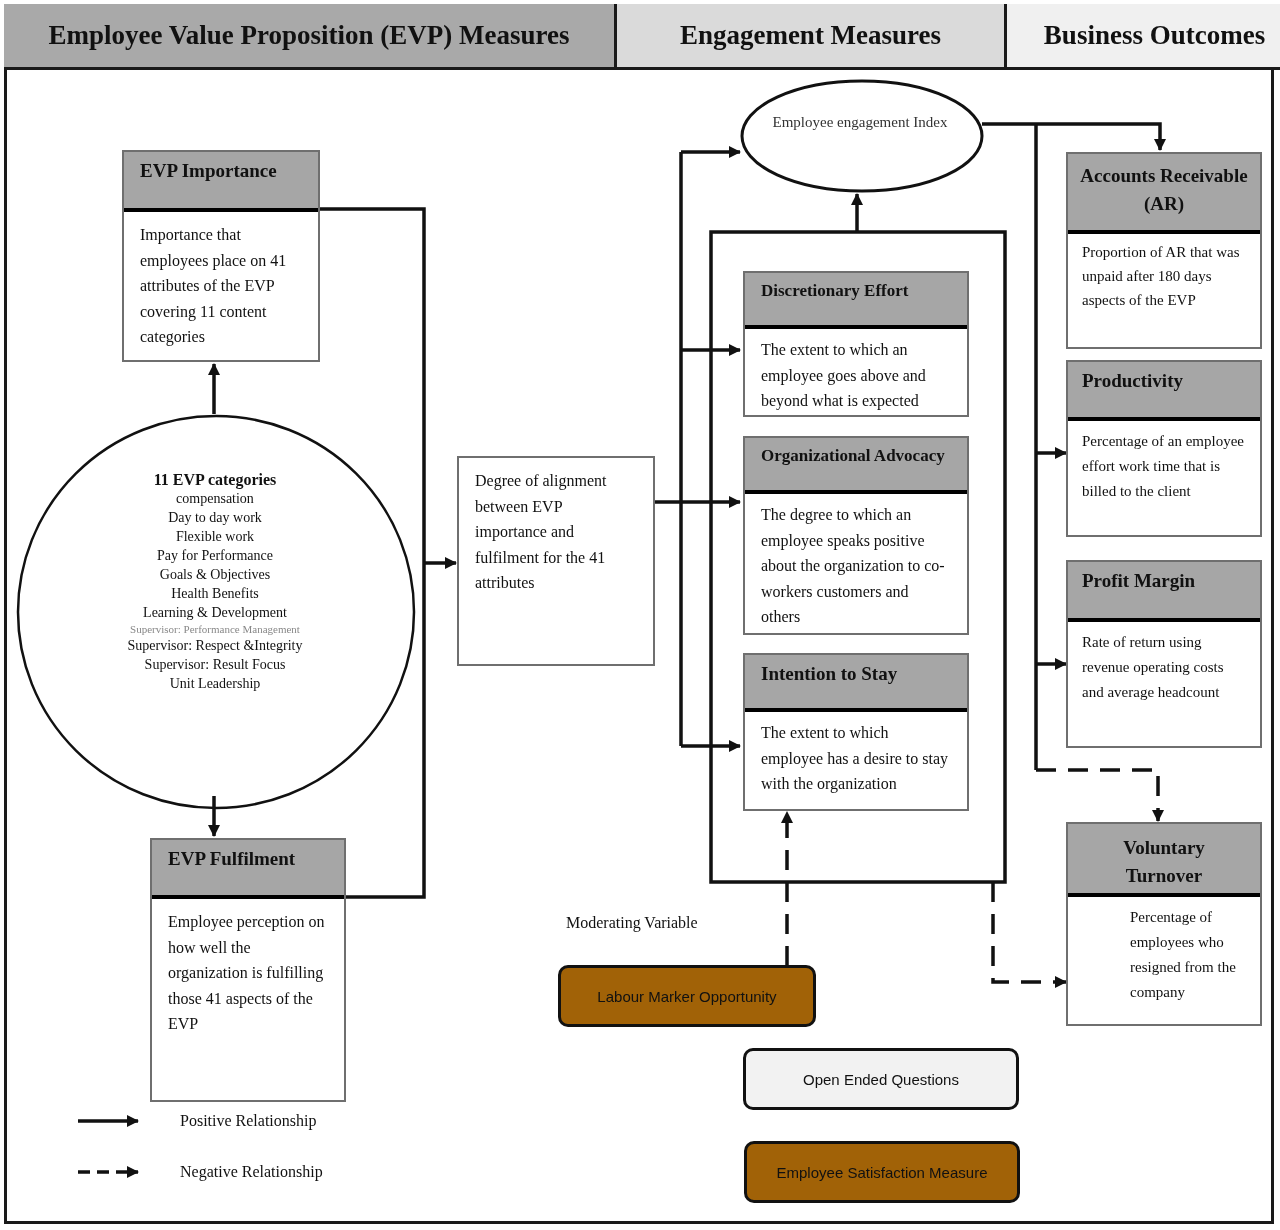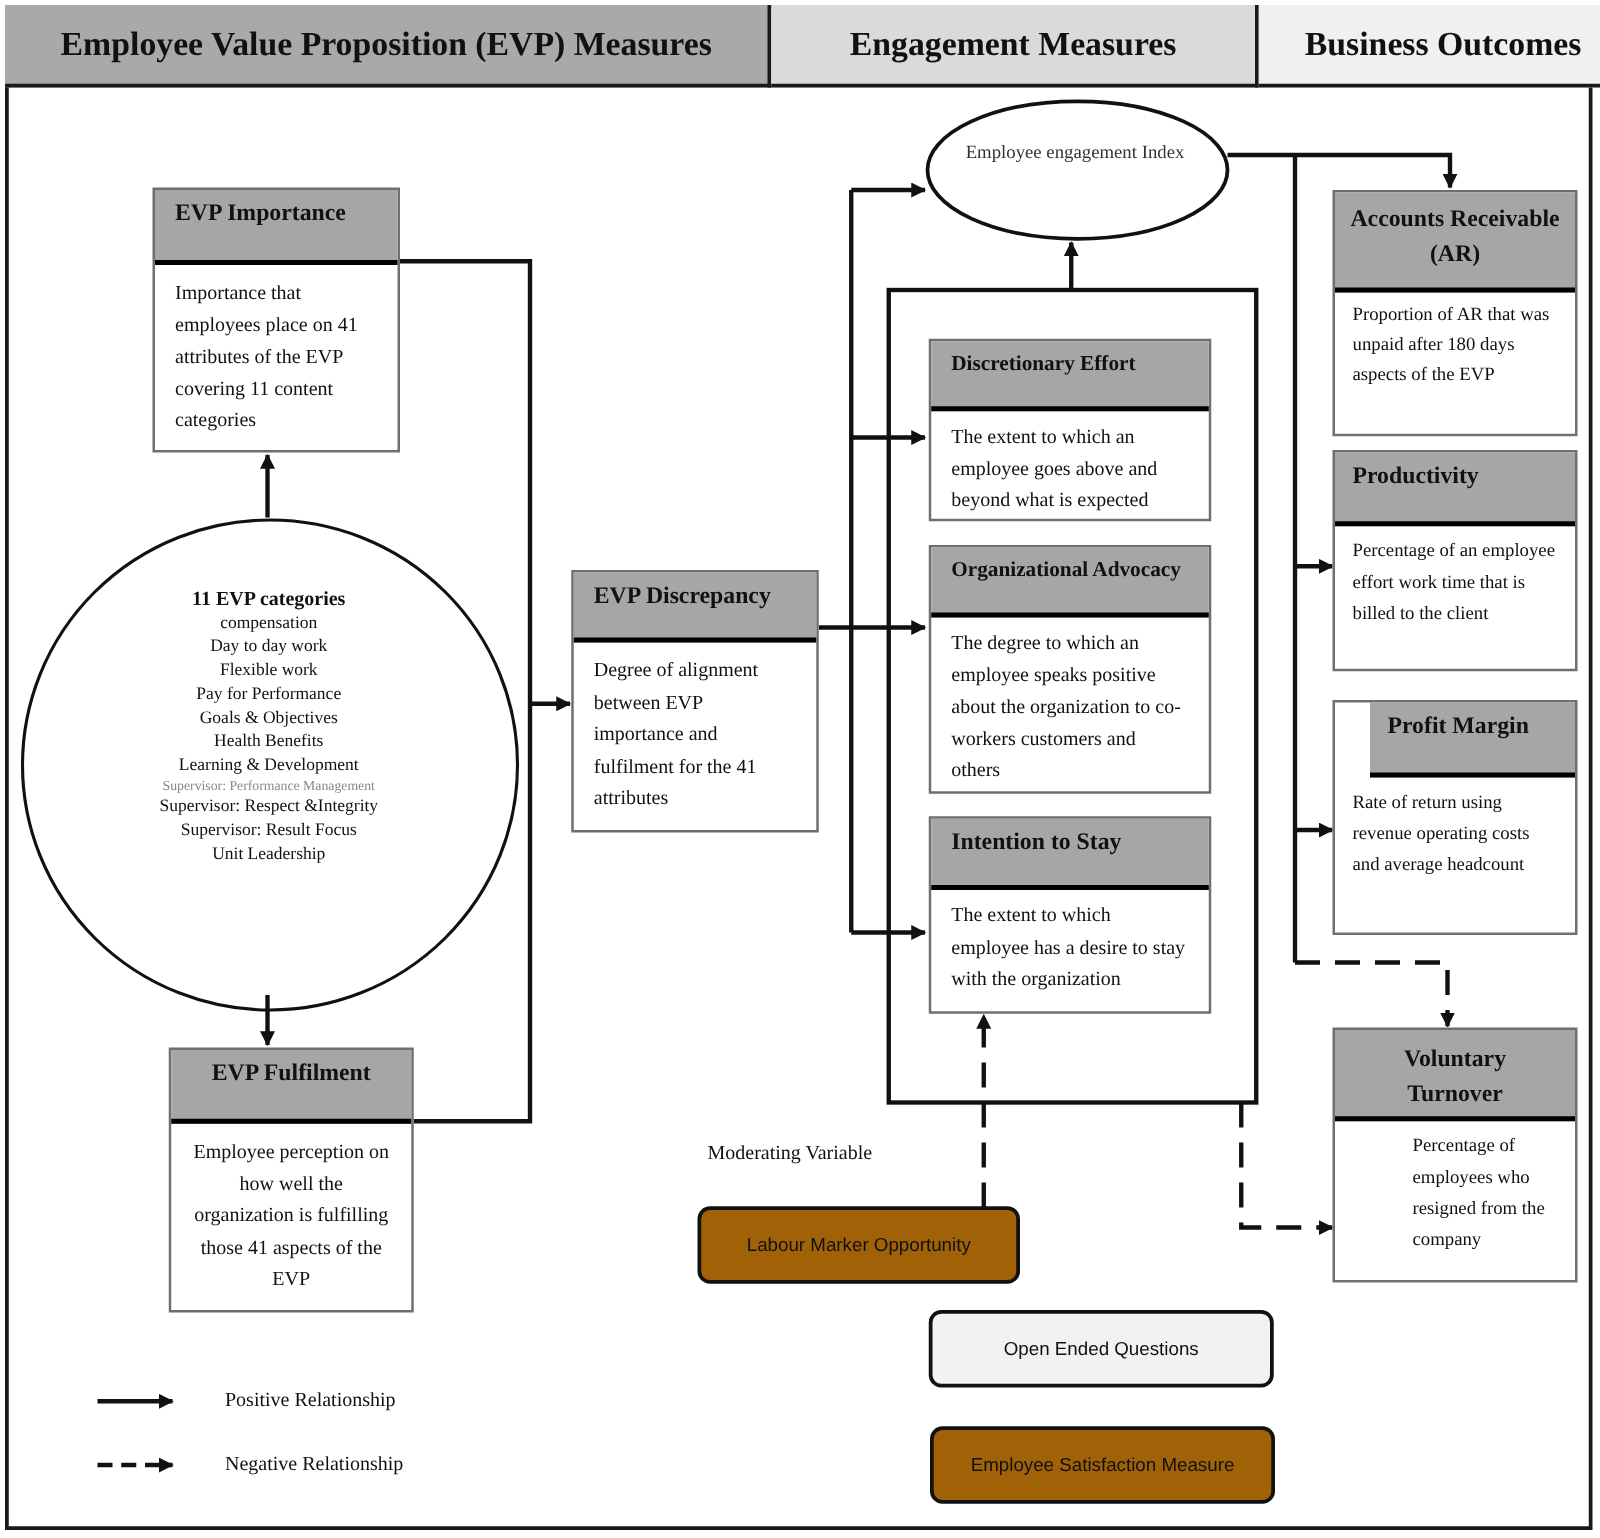--- a/index.html
+++ b/index.html
@@ -98,27 +98,26 @@
   <div>Pay for Performance</div>
   <div>Goals &amp; Objectives</div>
   <div>Health Benefits</div>
   <div>Learning &amp; Development</div>
   <div class="faint">Supervisor: Performance Management</div>
   <div>Supervisor: Respect &amp;Integrity</div>
   <div>Supervisor: Result Focus</div>
   <div>Unit Leadership</div>
 </div>
 
-<div class="box" style="left:135px;top:838px;width:196px;height:212px;text-align:center;">
+<div class="box" style="left:150px;top:838px;width:196px;height:264px;">
   <div class="bt" style="height:59px;">EVP Fulfilment</div>
   <div class="bd">Employee perception on how well the organization is fulfilling those 41 aspects of the EVP</div>
 </div>
 
 <div class="box" style="left:457px;top:456px;width:198px;height:210px;">
-  <div class="bt" style="height:56px;">EVP Discrepancy</div>
   <div class="bd">Degree of alignment between EVP importance and fulfilment for the 41 attributes</div>
 </div>
 
 <div class="ellipse-text">Employee engagement Index</div>
 
 <div class="box" style="left:743px;top:271px;width:226px;height:146px;">
   <div class="bt" style="height:56px;font-size:17px;">Discretionary Effort</div>
   <div class="bd" style="padding-top:8px;">The extent to which an employee goes above and beyond what is expected</div>
 </div>
 
@@ -136,21 +135,21 @@
   <div class="bt center" style="height:80px;">Accounts Receivable (AR)</div>
   <div class="bd" style="padding:6px 14px;font-size:15px;line-height:24px;">Proportion of AR that was unpaid after 180 days aspects of the EVP</div>
 </div>
 
 <div class="box" style="left:1066px;top:360px;width:196px;height:177px;">
   <div class="bt" style="height:59px;padding-left:14px;">Productivity</div>
   <div class="bd" style="padding:8px 14px;font-size:15px;line-height:25px;">Percentage of an employee effort work time that is billed to the client</div>
 </div>
 
 <div class="box" style="left:1066px;top:560px;width:196px;height:188px;">
-  <div class="bt" style="height:60px;padding-left:14px;margin-left:28px;">Profit Margin</div>
+  <div class="bt" style="height:60px;padding-left:14px;">Profit Margin</div>
   <div class="bd" style="padding:8px 14px;font-size:15px;line-height:25px;">Rate of return using revenue operating costs and average headcount</div>
 </div>
 
 <div class="box" style="left:1066px;top:822px;width:196px;height:204px;">
   <div class="bt center" style="height:73px;padding:10px 30px;">Voluntary Turnover</div>
   <div class="bd" style="padding:8px 14px;font-size:15px;line-height:25px;margin-left:48px;">Percentage of employees who resigned from the company</div>
 </div>
 
 <div class="mod-label">Moderating Variable</div>
 <div class="rbox" style="left:558px;top:965px;width:258px;height:62px;">Labour Marker Opportunity</div>

